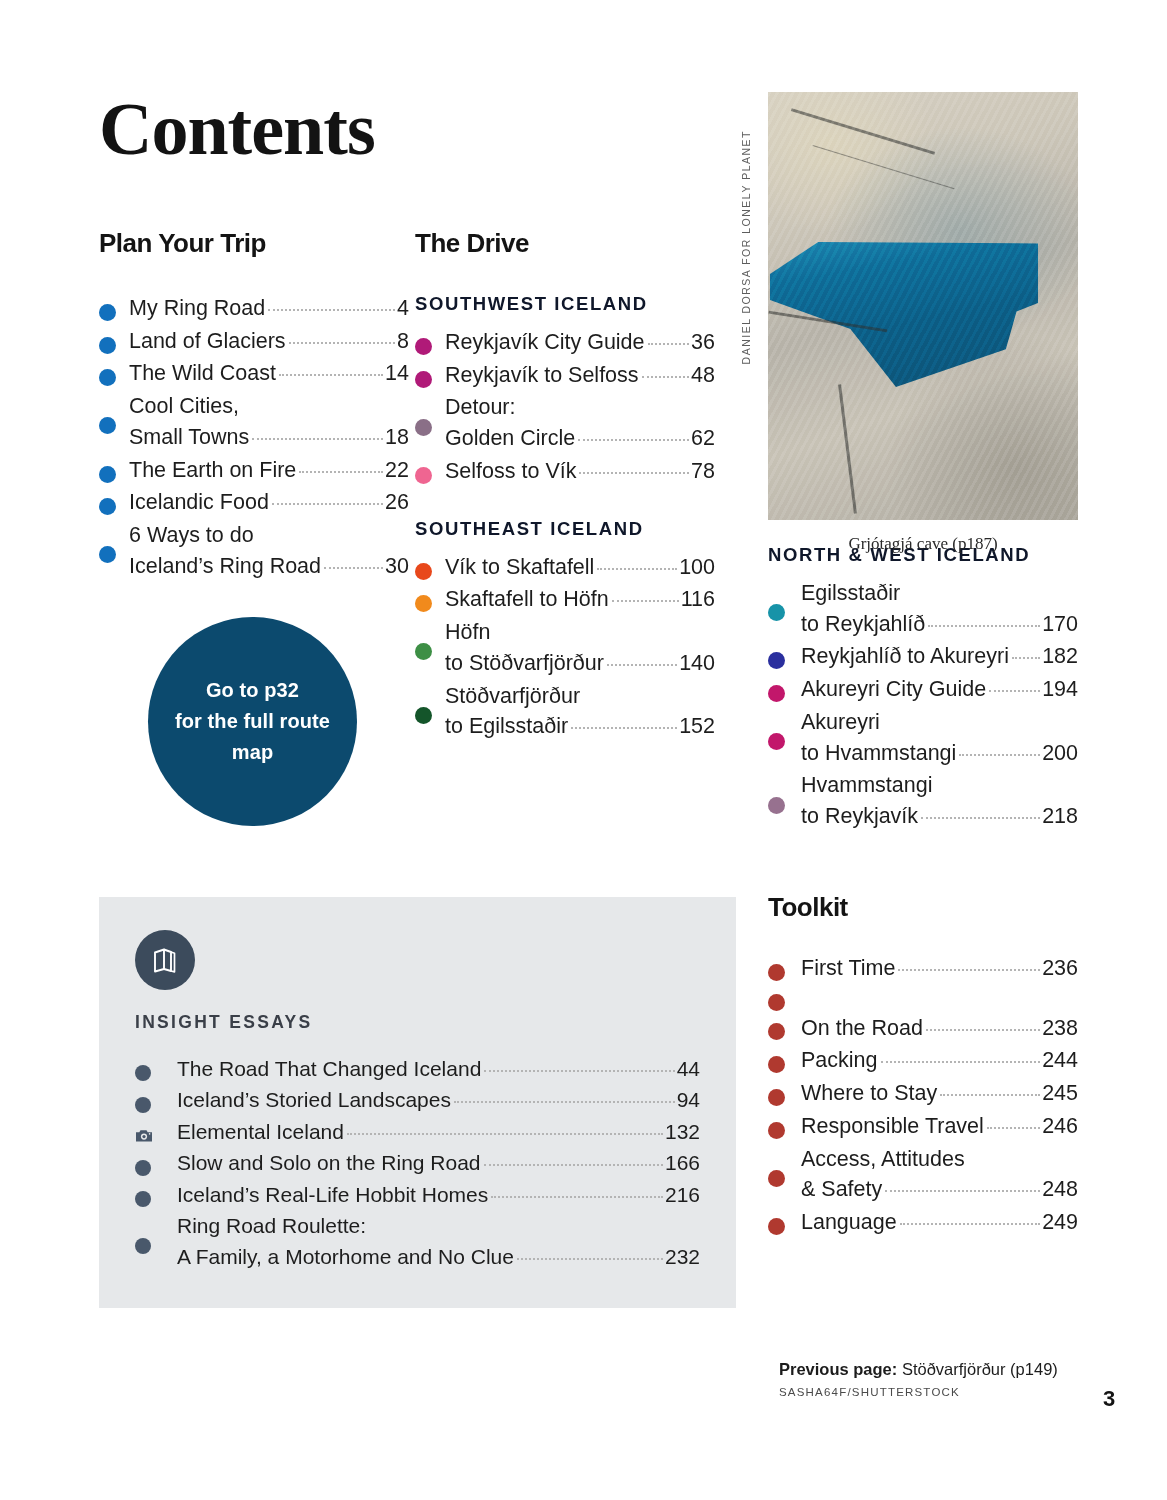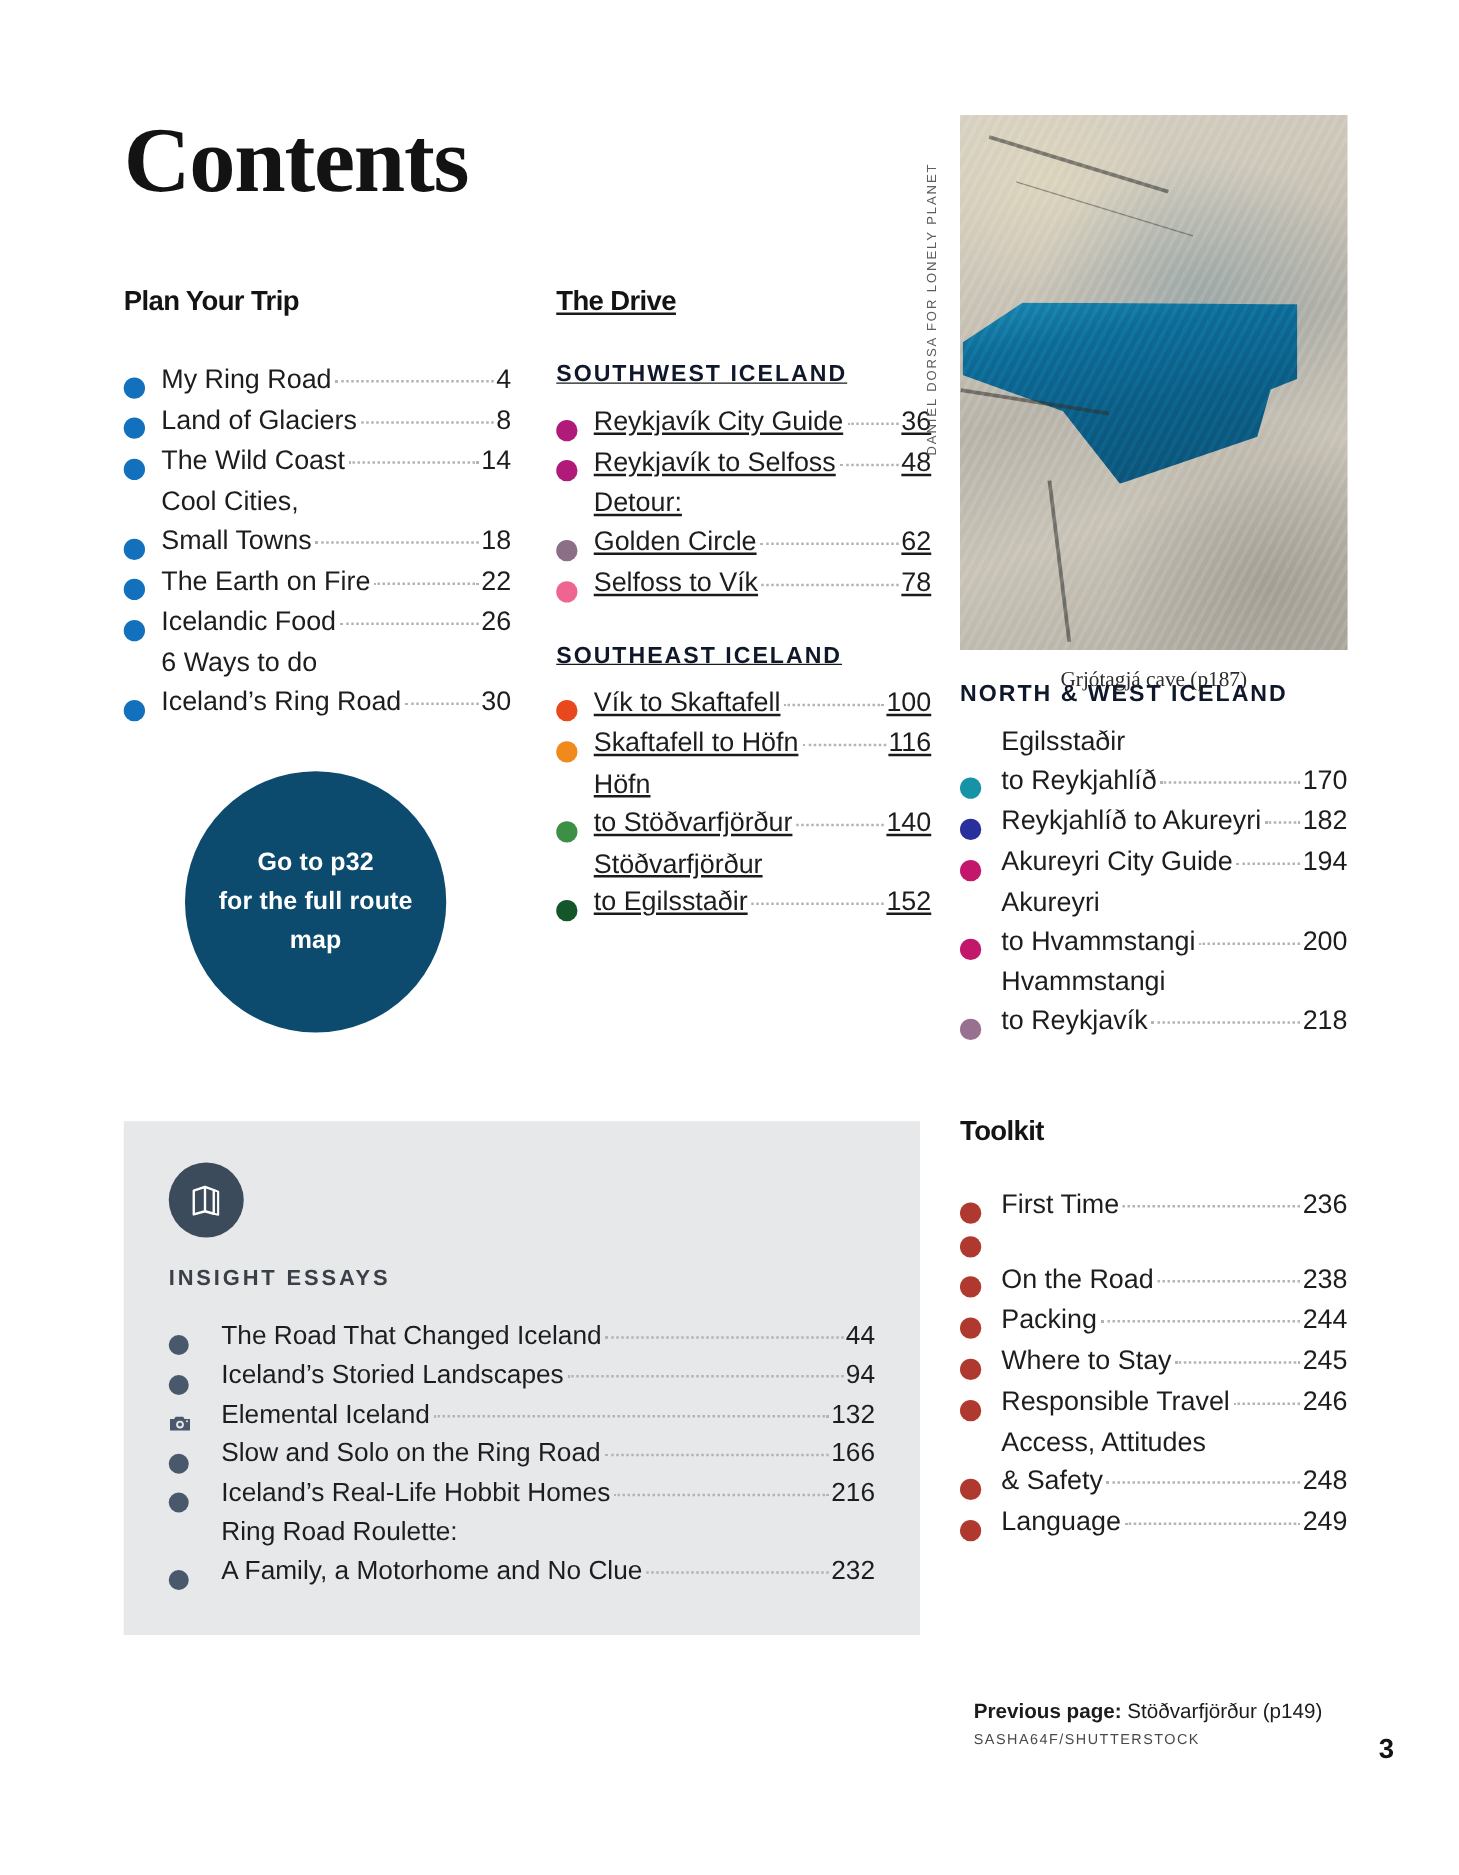--- a/index.html
+++ b/index.html
@@ -22,38 +22,38 @@
     font-family: "Liberation Serif", serif;
     font-weight: 700;
     font-size: 74px;
     letter-spacing: -1px;
     color: #131313;
     line-height: 1;
   }
 
   
   .section-head {
-    font-size: 22px;
+    font-size: 26px;
     font-weight: 700;
     letter-spacing: -0.5px;
     color: #141414;
   }
   .sub-head {
     font-size: 18.5px;
     font-weight: 700;
     letter-spacing: 1.6px;
     color: #0f172a;
     text-transform: uppercase;
   }
 
   
   ul.toc { list-style: none; }
   ul.toc li {
     display: flex;
-    align-items: flex-end;
+    align-items: center;
     margin-bottom: 2px;
   }
   .bullet {
     flex: 0 0 auto;
     width: 17px;
     height: 17px;
     border-radius: 50%;
     margin-top: 8px;
     margin-right: 13px;
   }
@@ -89,24 +89,23 @@
   #col-plan {
     position: absolute;
     left: 99px;
     top: 228px;
     width: 310px;
   }
   #col-plan .section-head { margin-bottom: 34px; }
 
   #col-drive {
     position: absolute;
-    left: 445px;
+    left: 415px;
     top: 228px;
     width: 300px;
-    text-decoration: underline;
   }
   #col-drive .section-head { margin-bottom: 34px; }
   #col-drive .sub-head { margin-bottom: 12px; }
   #sw-list { margin-bottom: 31px; }
 
   
   #route-circle {
     position: absolute;
     left: 148px;
     top: 617px;

